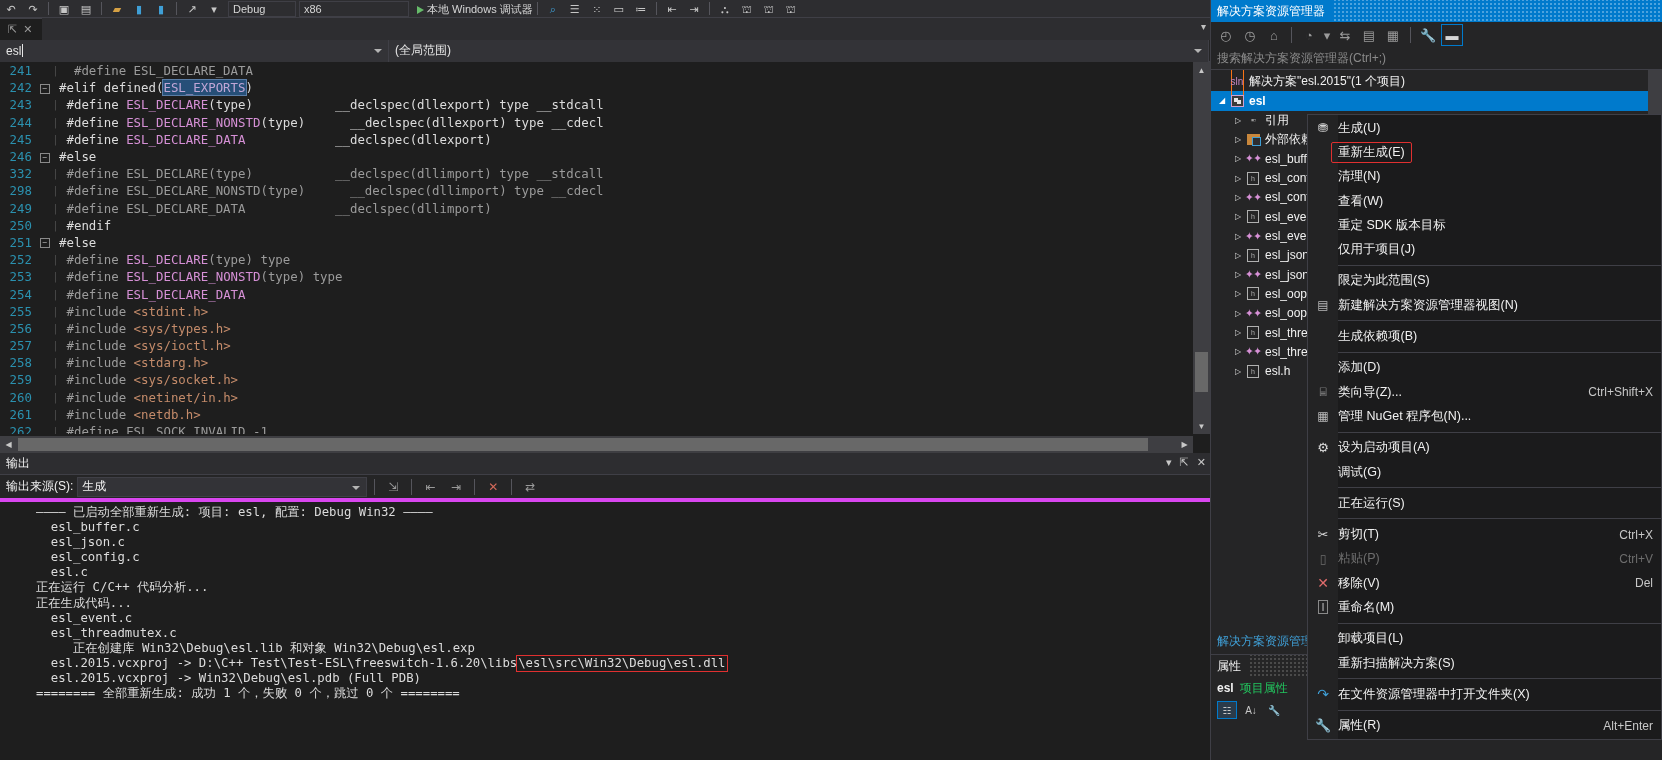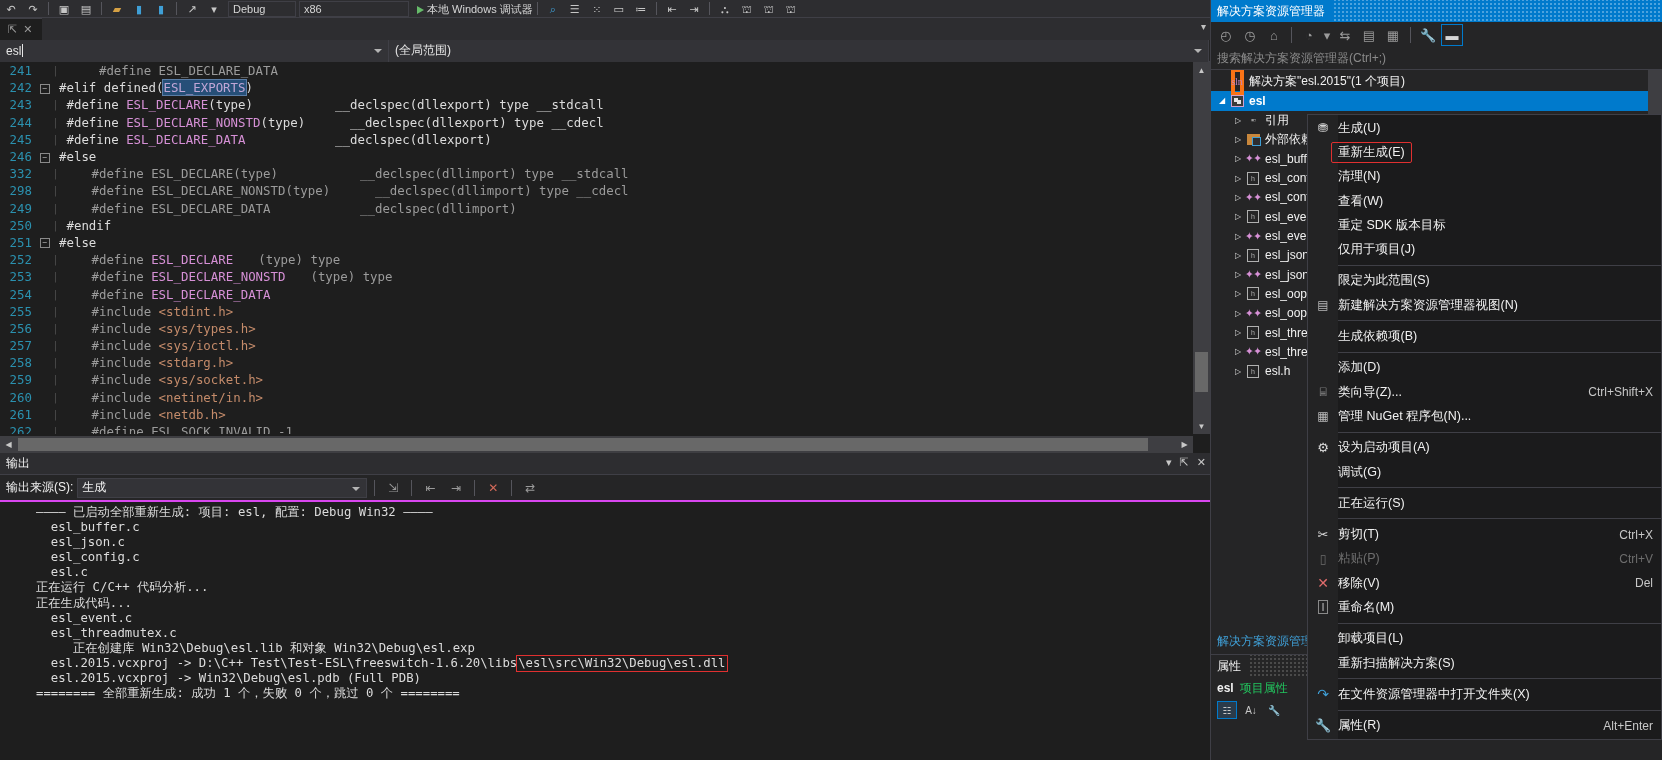--- a/index.html
+++ b/index.html
@@ -95,21 +95,21 @@
   .fold {
     width: 14px; flex: 0 0 14px; text-align: center; color: #b4b4b4; font-size: 10px;
     font-family: "DejaVu Sans Mono", monospace;
   }
   .guide {
     width: 7px; flex: 0 0 7px; color: #4a4a4a; font-size: 11px; text-align: center;
   }
   .macro { color: #d690d6; }
   .strinc { color: #c48b6a; }
   .plain { color: #dcdcdc; }
-  .dim { color: #9b9b9b; margin-left: 25px; }
+  .dim { color: #9b9b9b; }
   .sel-box { background: #264f78; outline: 1px solid #5a7da6; color: #c0a6d6; }
 
   
   .ed-vscroll {
     position: absolute; right: 0; top: 44px; width: 17px; height: 372px;
     background: #3e3e42;
   }
   .ed-vthumb {
     position: absolute; left: 2px; top: 290px; width: 13px; height: 40px; background: #686868;
   }
@@ -141,21 +141,21 @@
   }
   .out-title {
     height: 22px; background: #2d2d30; display: flex; align-items: center;
     padding-left: 6px; color: #f1f1f1; font-size: 12px; position: relative;
     border-bottom: 1px solid #3f3f46;
   }
   .out-title .dots { flex: 1; height: 1px; margin: 0 8px; }
   .out-title-btns { position: absolute; right: 4px; top: 3px; display: flex; gap: 8px; color: #c8c8c8; font-size: 11px; }
   .out-toolbar {
     height: 27px; background: #252526; display: flex; align-items: center;
-    gap: 4px; padding: 0 6px; border-bottom: 2px solid #d946ef;
+    gap: 4px; padding: 0 6px; border-bottom: 4px solid #d946ef;
   }
   .out-lbl { color: #f1f1f1; font-size: 12px; }
   .out-select {
     width: 290px; height: 20px; background: #333337; border: 1px solid #3f3f46;
     color: #f1f1f1; font-size: 12px; display: flex; align-items: center;
     padding: 0 4px; position: relative;
   }
   .out-select .nav-caret { top: 8px; }
   .out-tb-ico {
     width: 22px; height: 21px; display: flex; align-items: center; justify-content: center;
@@ -211,22 +211,22 @@
   }
   .tree-row.sel { background: #007acc; color: #fff; font-weight: bold; }
   .twisty {
     width: 14px; flex: 0 0 14px; text-align: center; color: #d6d6d6; font-size: 8px;
   }
   .twisty.open { color: #ffffff; }
   .ti {
     width: 16px; flex: 0 0 16px; display: flex; align-items: center; justify-content: center;
     margin-right: 4px; font-size: 11px;
   }
-  .ic-sln { color: #c586c0; font-family: Liberation Serif, serif; font-size:10px;
-    border:4px solid #f97316; width:13px;height:28px;display:flex;align-items:center;justify-content:center;}
+  .ic-sln { color: #c586c0; font-family: Liberation Sans, sans-serif; font-size:10px;
+    border:1px solid #f97316; width:13px;height:28px;display:flex;align-items:center;justify-content:center;}
   .ic-proj { width:13px;height:12px;background:#3b3b3b;border:1px solid #d0a0d0; position:relative; }
   .ic-proj:after{content:"";position:absolute;left:2px;top:2px;width:4px;height:4px;background:#e6e6e6;}
   .ic-proj:before{content:"";position:absolute;right:2px;bottom:2px;width:4px;height:4px;background:#e6e6e6;}
   .ic-ref { color:#9a9a9a; font-size:9px; letter-spacing:-1px;}
   .ic-folder { width:13px;height:11px;background:#c8873c; position:relative;}
   .ic-folder:after{content:"";position:absolute;right:-1px;bottom:-1px;width:7px;height:7px;background:#2d2d30;border:1px solid #3f9fd6;}
   .ic-cpp { color:#d690d6; font-size:11px; font-weight:bold; letter-spacing:-1px;}
   .ic-h { width:12px;height:13px;border:1px solid #b0b0b0;color:#b0b0b0;font-size:7px;
     display:flex;align-items:center;justify-content:center;}
   .se-vscroll {

